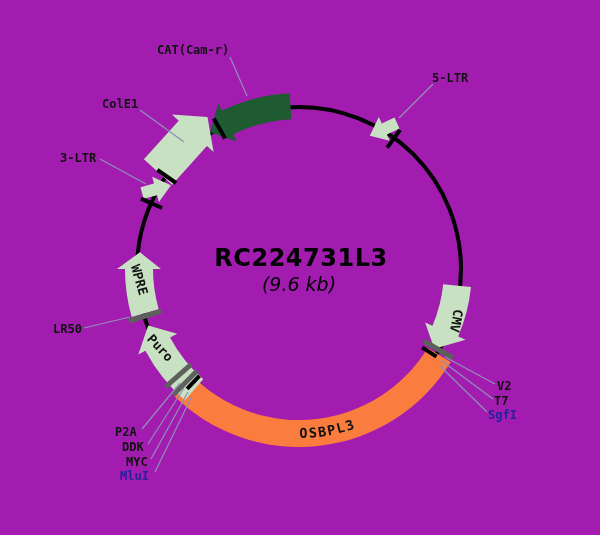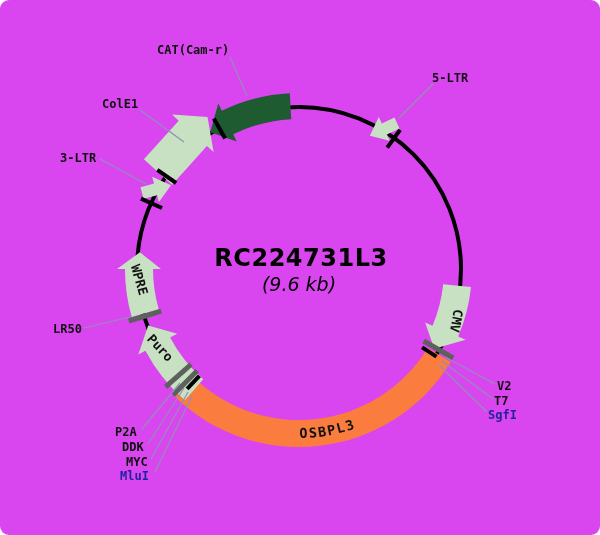--- a/index.html
+++ b/index.html
@@ -1,22 +1,21 @@
 <!DOCTYPE html>
 <html><head>
 <meta charset="utf-8">
 <style>
   html,body{margin:0;padding:0;background:#ffffff;}
   .stage{
     position:relative;
     width:600px;height:535px;
-    background:#d946ef;
+    background:#a21caf;
     font-family:"DejaVu Sans Mono", monospace;
     overflow:hidden;
-    border-radius:9px;
   }
   svg{display:block;}
   .backbone{fill:none;stroke:#000000;stroke-width:4;}
   .lg{fill:#c9e1c3;stroke:none;}
   .dg{fill:#1e5b31;stroke:none;}
   .orf{fill:#fa7c3e;stroke:none;}
   .sep{stroke:#5c615c;stroke-width:5;stroke-linecap:butt;}
   .tick{stroke:#000000;stroke-width:4;stroke-linecap:butt;}
   .leader{stroke:#9090b8;stroke-width:1.2;fill:none;}
   .lbl{

